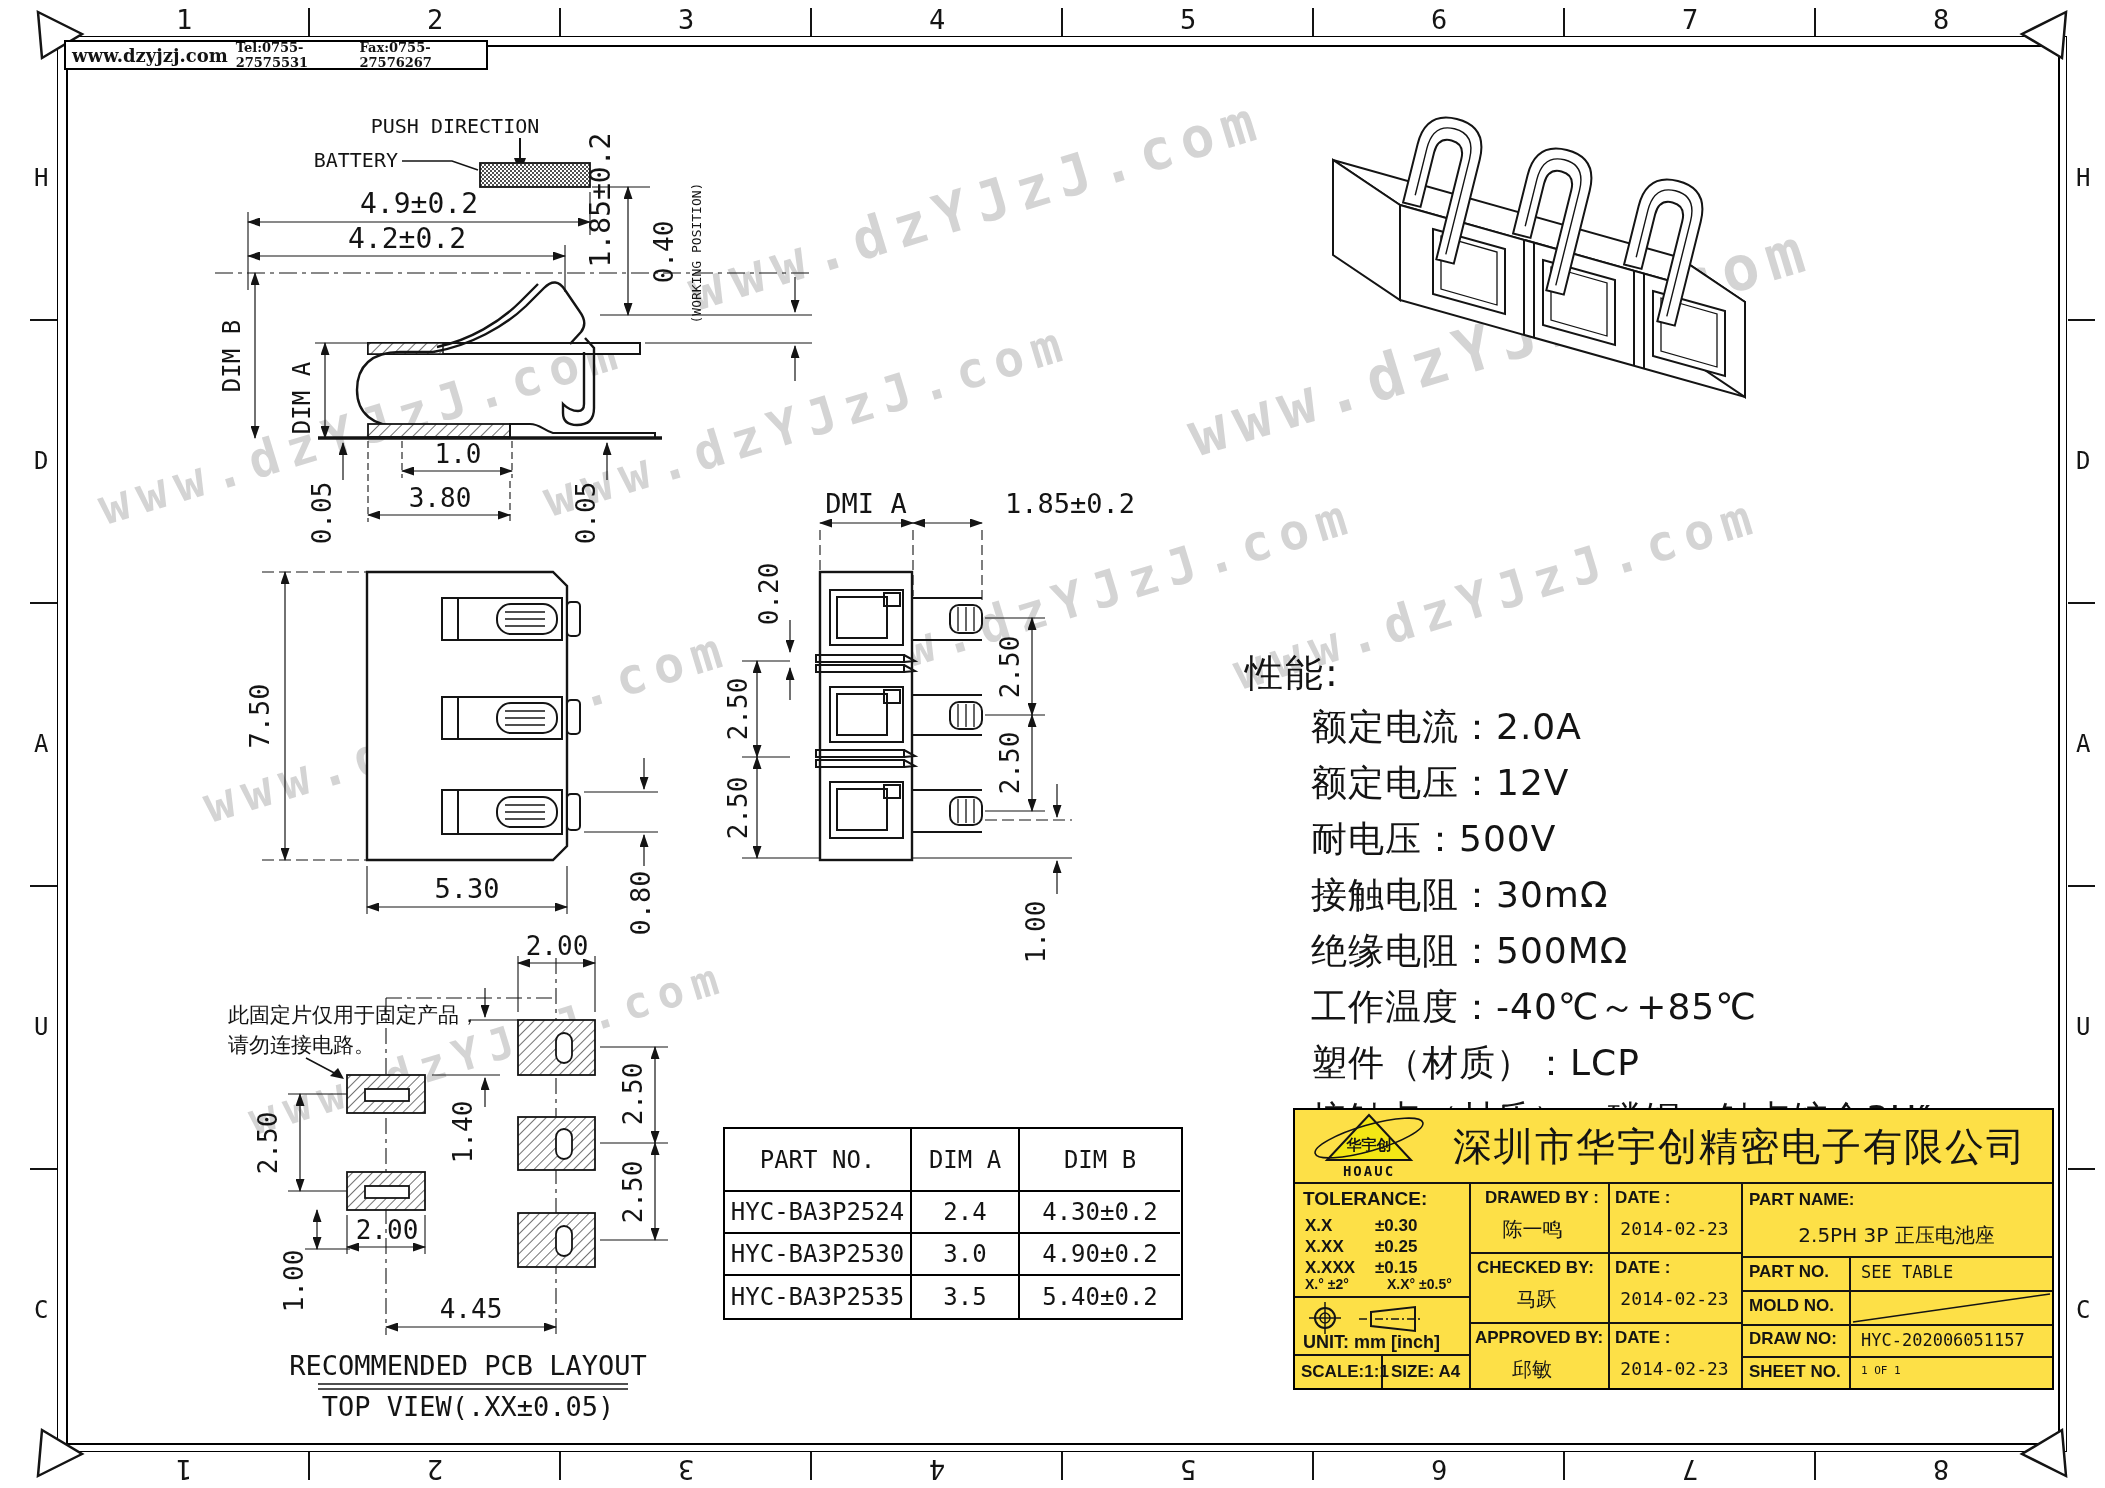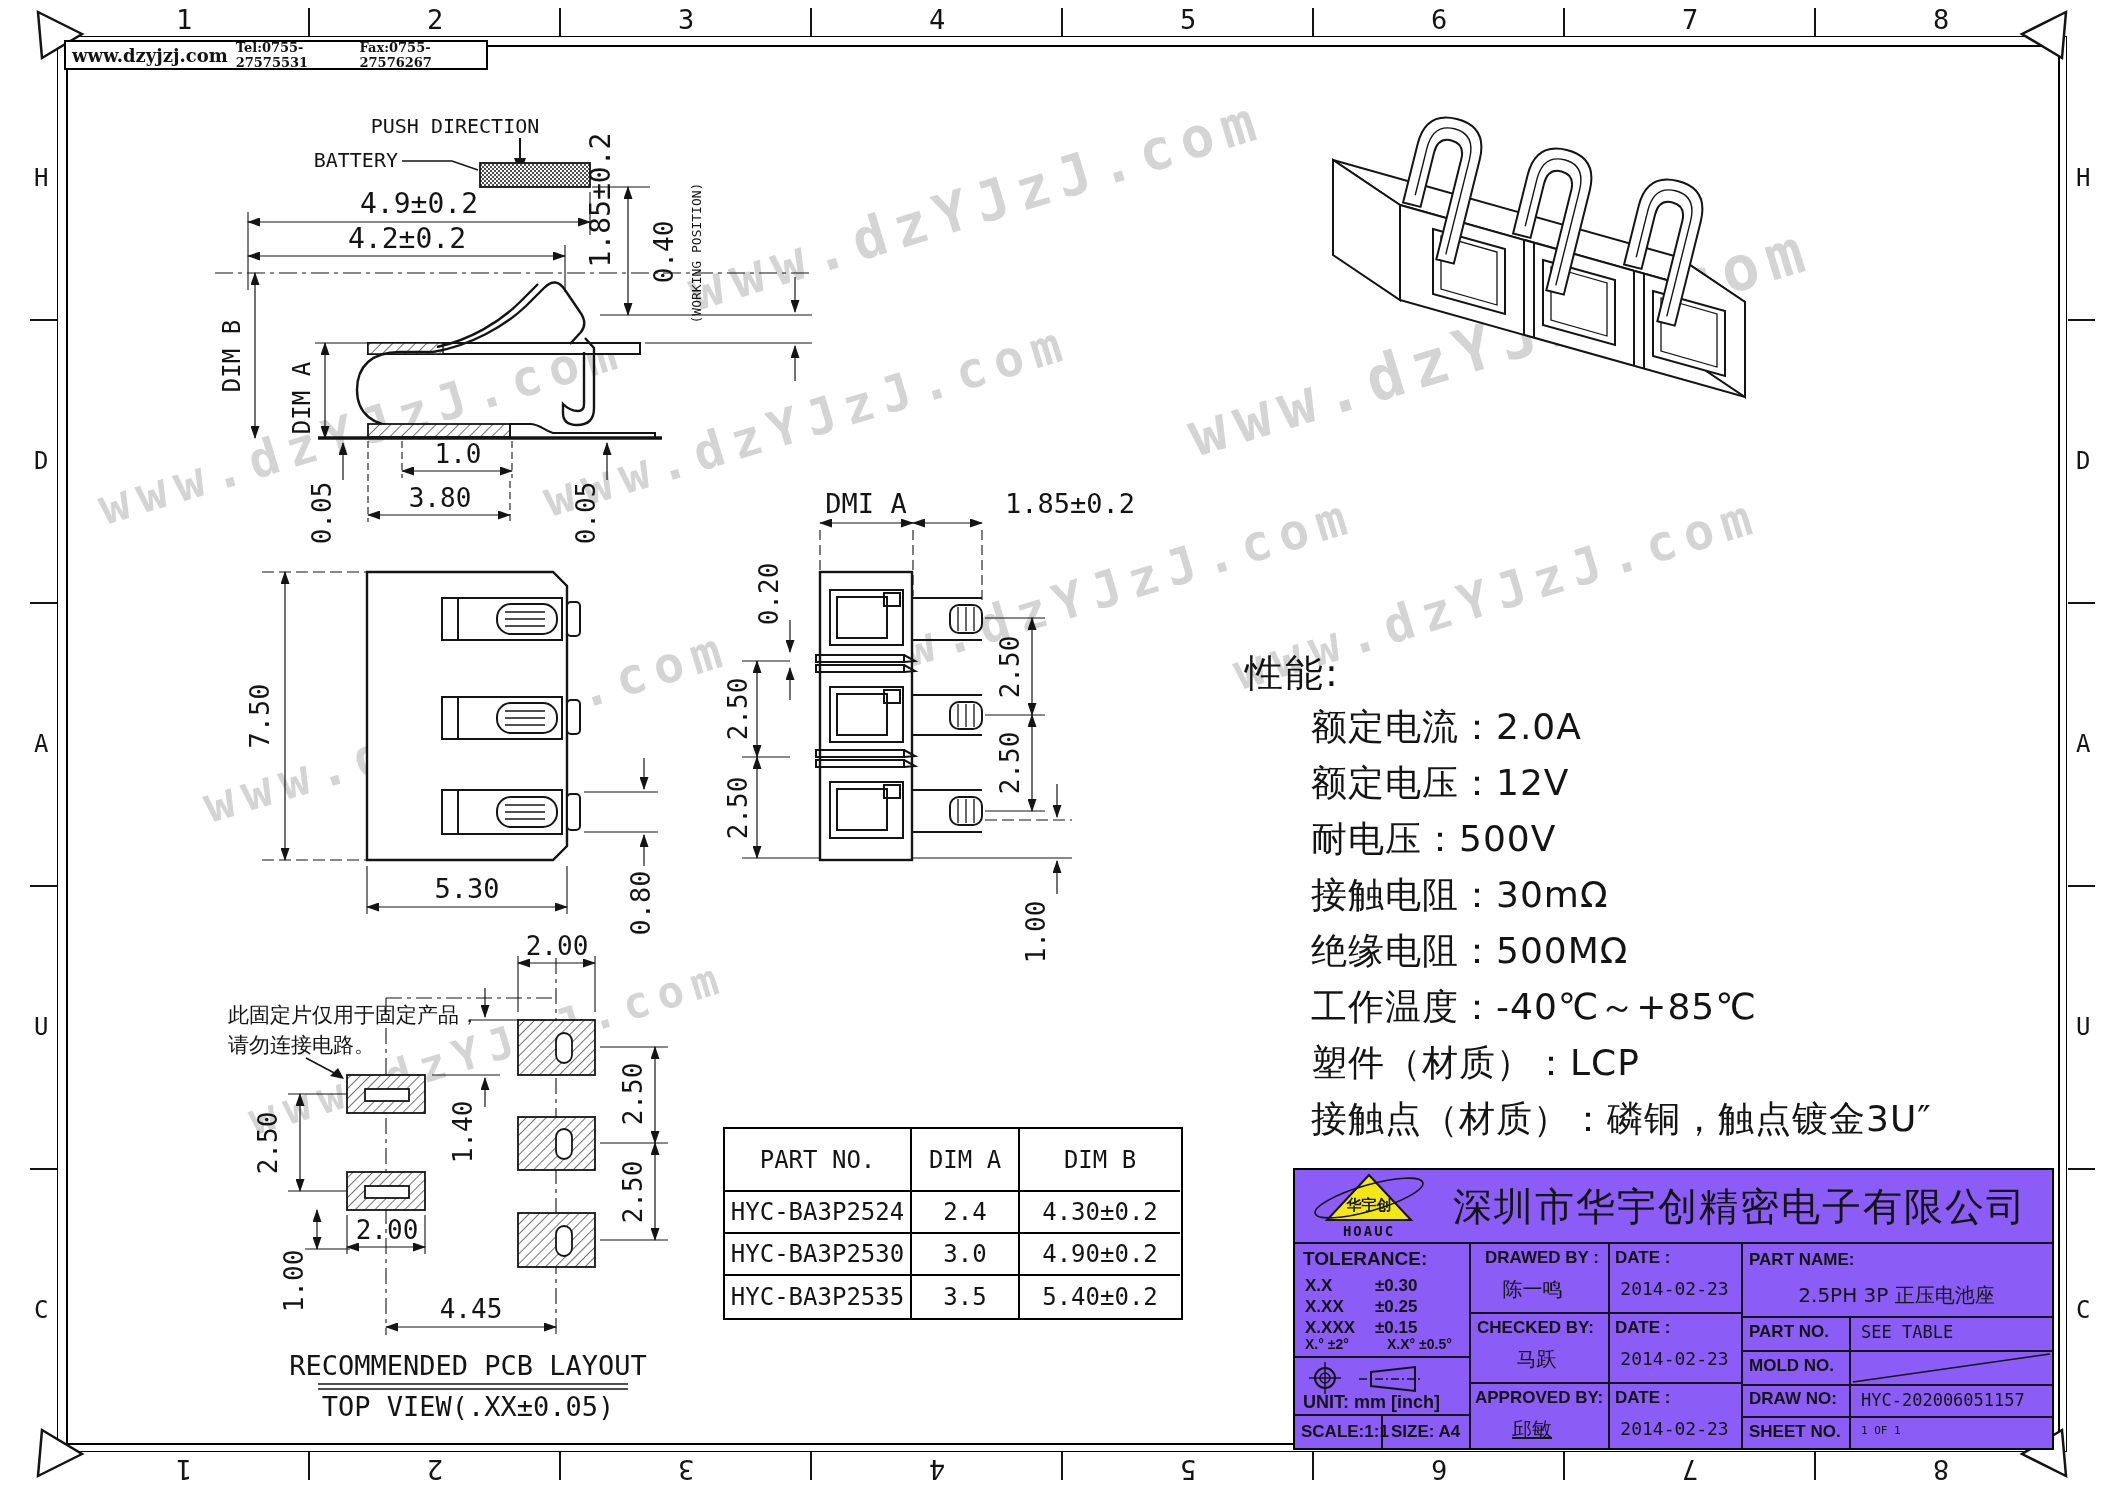--- a/index.html
+++ b/index.html
@@ -28,21 +28,21 @@
   
   #parttable{position:absolute;left:723px;top:1127px;width:460px;height:193px;border:2.5px solid #000;box-sizing:border-box;background:#fff;}
   .pt-row{display:flex;width:100%;box-sizing:border-box;}
   .pt-cell{box-sizing:border-box;border-right:2px solid #000;border-bottom:2px solid #000;
            display:flex;align-items:center;justify-content:center;
            font-family:"DejaVu Sans Mono",monospace;font-size:24px;}
   .pt-cell.c1{width:187px;} .pt-cell.c2{width:108px;} .pt-cell.c3{width:160px;border-right:none;}
   .pt-head .pt-cell{height:63px;} .pt-data .pt-cell{height:42px;}
   .pt-row:last-child .pt-cell{border-bottom:none;}
   
-  #titleblock{position:absolute;left:1293px;top:1168px;width:757px;height:278px;border:2.5px solid #000;box-sizing:content-box;background:#8b5cf6;}
+  #titleblock{position:absolute;left:1293px;top:1108px;width:757px;height:278px;border:2.5px solid #000;box-sizing:content-box;background:#fde047;}
   #titleblock .lbl{position:absolute;font-size:17px;font-weight:bold;font-family:"Liberation Sans","DejaVu Sans",sans-serif;white-space:nowrap;}
   #titleblock .val{position:absolute;font-family:"DejaVu Sans Mono",monospace;font-size:18px;white-space:nowrap;}
   #titleblock .cjkv{font-family:"DejaVu Sans","Liberation Sans",sans-serif;}
   #company{position:absolute;left:140px;top:10px;width:610px;text-align:center;font-size:39px;letter-spacing:2px;white-space:nowrap;}
 </style>
 </head>
 <body>
 
 <div id="sheet">
 
@@ -539,21 +539,21 @@
 
     <div class="lbl" style="left:182px;top:78px;margin-left:8px;">DRAWED BY :</div>
     <div class="val cjkv" style="left:174px;top:106px;width:127px;text-align:center;font-size:20px;">陈一鸣</div>
     <div class="lbl" style="left:320px;top:78px;">DATE :</div>
     <div class="val" style="left:313px;top:108px;width:133px;text-align:center;">2014-02-23</div>
     <div class="lbl" style="left:182px;top:148px;">CHECKED BY:</div>
     <div class="val cjkv" style="left:174px;top:176px;width:135px;text-align:center;font-size:20px;">马跃</div>
     <div class="lbl" style="left:320px;top:148px;">DATE :</div>
     <div class="val" style="left:313px;top:178px;width:133px;text-align:center;">2014-02-23</div>
     <div class="lbl" style="left:180px;top:218px;">APPROVED BY:</div>
-    <div class="val cjkv" style="left:174px;top:246px;width:126px;text-align:center;font-size:20px;text-decoration:underline;">邱敏</div>
+    <div class="val cjkv" style="left:174px;top:246px;width:126px;text-align:center;font-size:20px;">邱敏</div>
     <div class="lbl" style="left:320px;top:218px;">DATE :</div>
     <div class="val" style="left:313px;top:248px;width:133px;text-align:center;">2014-02-23</div>
 
     <div class="lbl" style="left:454px;top:80px;">PART NAME:</div>
     <div class="val cjkv" style="left:446px;top:112px;width:311px;text-align:center;font-size:20px;">2.5PH 3P 正压电池座</div>
     <div class="lbl" style="left:454px;top:152px;">PART NO.</div>
     <div class="val" style="left:566px;top:152px;font-size:17px;">SEE TABLE</div>
     <div class="lbl" style="left:454px;top:186px;">MOLD NO.</div>
     <svg style="left:556px;top:182px;" width="201" height="32" viewBox="0 0 201 32">
       <line x1="2" y1="30" x2="199" y2="2" stroke="#141414" stroke-width="1.6"></line>

